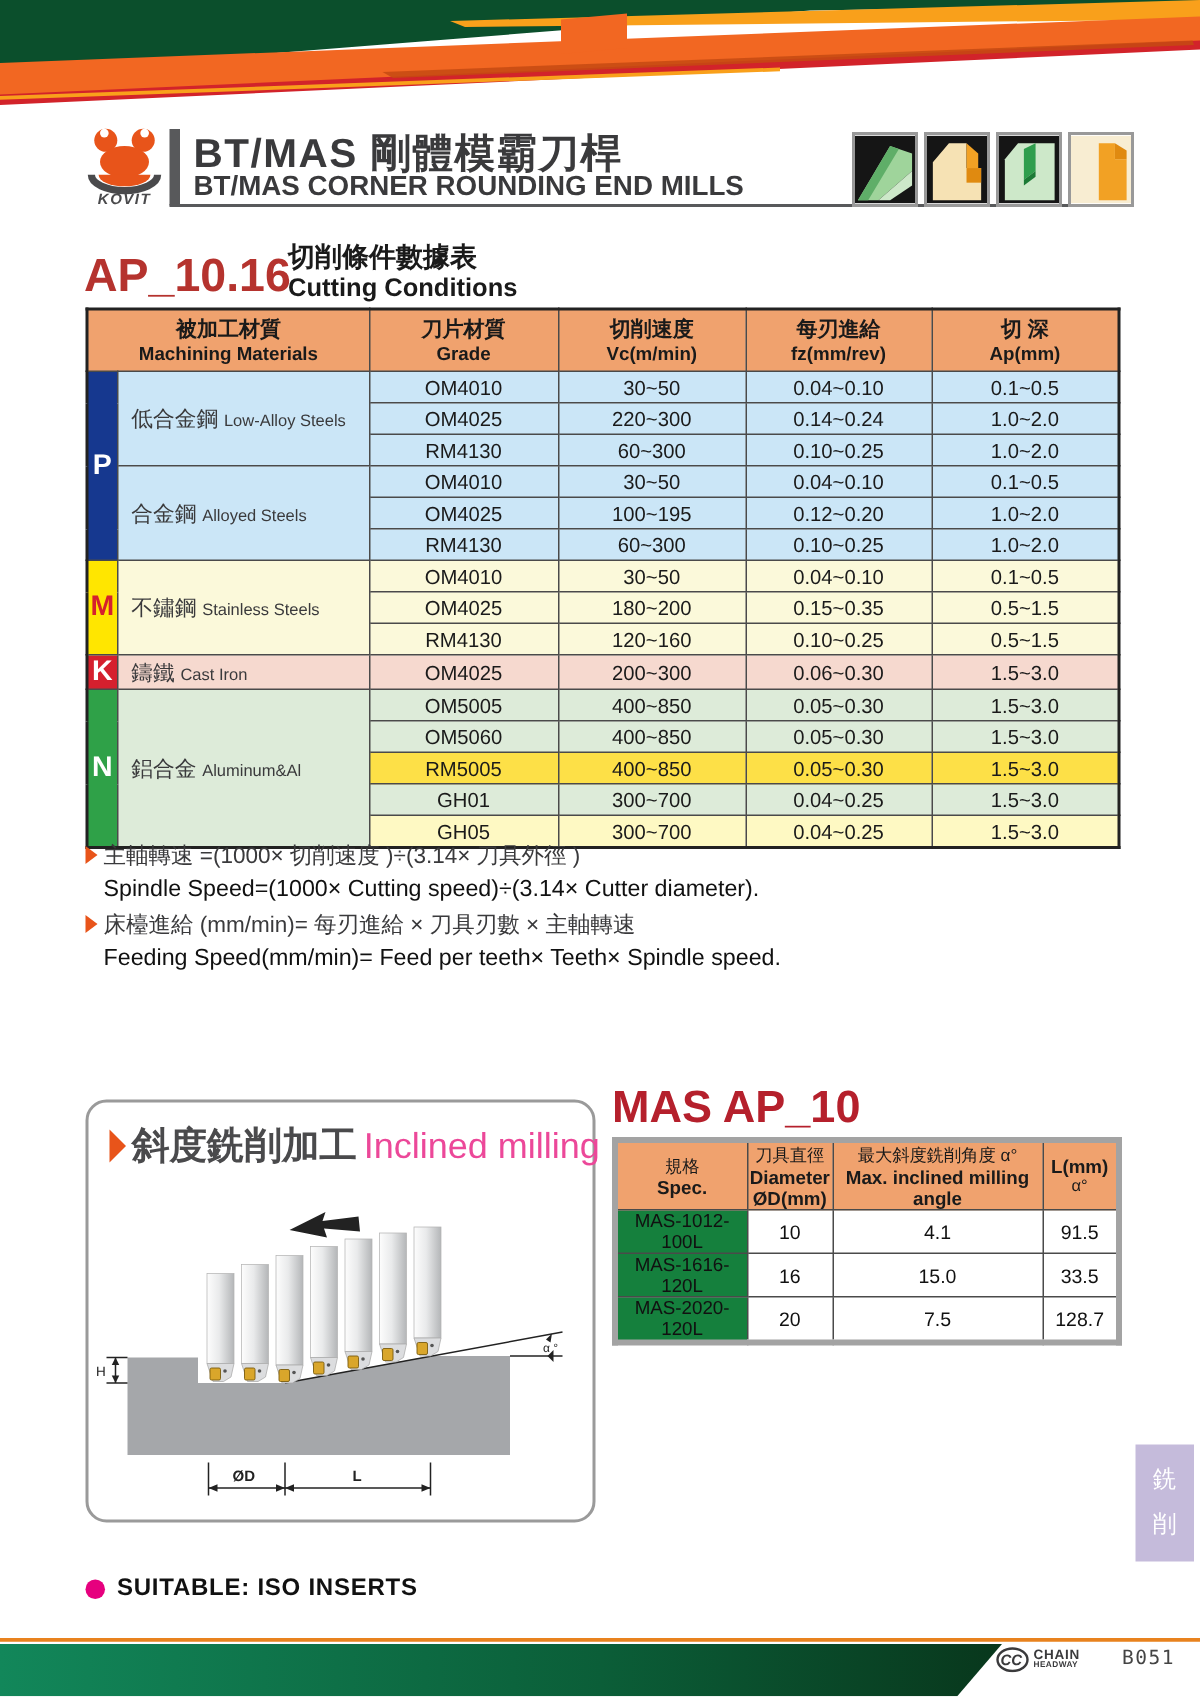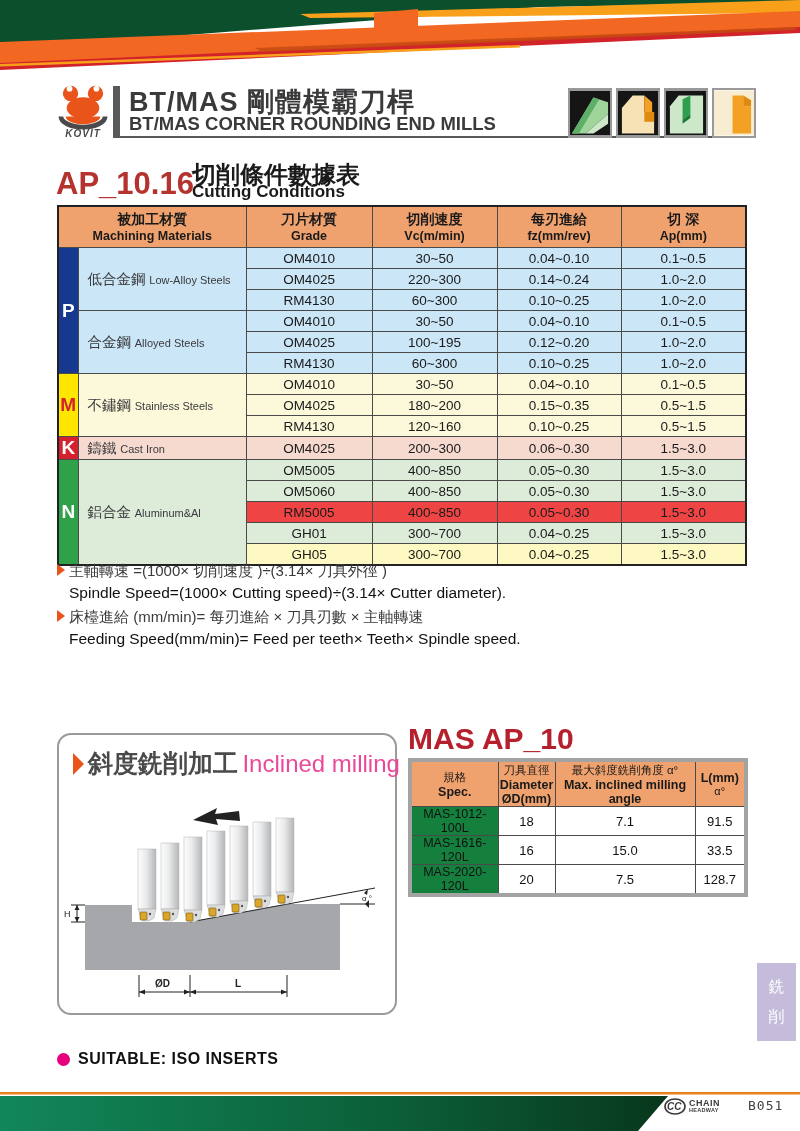--- a/index.html
+++ b/index.html
@@ -13,21 +13,21 @@
   .logo .brand{font-style:italic;font-weight:bold;font-size:10px;letter-spacing:1px;color:#4a4a4c;margin-top:-2px;}
   .vbar{position:absolute;left:113px;top:86px;width:7px;height:51px;background:#58595b;}
   .title-zh{position:absolute;left:129px;top:84px;font-size:27px;font-weight:bold;color:#3a3a3c;letter-spacing:1px;white-space:nowrap;}
   .title-en{position:absolute;left:129px;top:113px;font-size:18.5px;font-weight:bold;color:#3a3a3c;white-space:nowrap;}
   .hrule{position:absolute;left:113px;top:136px;width:632px;height:2px;background:#58595b;}
   .iconstrip{position:absolute;left:568px;top:88px;display:flex;gap:4px;}
   .micon{width:40px;height:46px;border:2px solid #999;background:#fff;}
 
   
   .sec-code{position:absolute;left:56px;top:166px;font-size:31px;font-weight:bold;color:#b5332e;letter-spacing:0px;white-space:nowrap;}
-  .sec-zh{position:absolute;left:192px;top:159px;font-size:24px;font-weight:bold;color:#1a1a1a;white-space:nowrap;}
+  .sec-zh{position:absolute;left:192px;top:159px;font-size:18px;font-weight:bold;color:#1a1a1a;white-space:nowrap;}
   .sec-en{position:absolute;left:192px;top:182px;font-size:17px;font-weight:bold;color:#1a1a1a;white-space:nowrap;}
 
   
   table.ct{position:absolute;left:57px;top:205px;width:688px;border-collapse:collapse;table-layout:fixed;border:2px solid #222;}
   table.ct th,table.ct td{border:1px solid #4a4a4a;padding:0;}
   table.ct th{background:#f0a26e;height:40px;color:#1a1a1a;}
   table.ct .th-zh{font-size:14px;font-weight:bold;}
   table.ct .th-en{font-size:12.5px;font-weight:bold;}
   table.ct td{height:20px;font-size:13.5px;color:#1a1a1a;text-align:center;}
   table.ct td.letter{font-size:19px;font-weight:bold;text-align:center;}
@@ -248,21 +248,21 @@
           <td>400~850</td>
           <td>0.05~0.30</td>
           <td>1.5~3.0</td>
         </tr>
         <tr style="background: rgb(221, 235, 217);">
           <td>OM5060</td>
           <td>400~850</td>
           <td>0.05~0.30</td>
           <td>1.5~3.0</td>
         </tr>
-        <tr style="background: #ef4444;">
+        <tr style="background: #fde047;">
           <td>RM5005</td>
           <td>400~850</td>
           <td>0.05~0.30</td>
           <td>1.5~3.0</td>
         </tr>
         <tr style="background: rgb(221, 235, 217);">
           <td>GH01</td>
           <td>300~700</td>
           <td>0.04~0.25</td>
           <td>1.5~3.0</td>
@@ -390,22 +390,22 @@
           </th>
           <th>
             <div class="mh-en">L(mm)</div>
             <div class="mh-sub">α°</div>
           </th>
         </tr>
       </thead>
     <tbody id="mas-body">
         <tr>
           <td class="spec">MAS-1012-100L</td>
-          <td>18</td>
-          <td>7.1</td>
+          <td>10</td>
+          <td>4.1</td>
           <td>91.5</td>
         </tr>
         <tr>
           <td class="spec">MAS-1616-120L</td>
           <td>16</td>
           <td>15.0</td>
           <td>33.5</td>
         </tr>
         <tr>
           <td class="spec">MAS-2020-120L</td>

